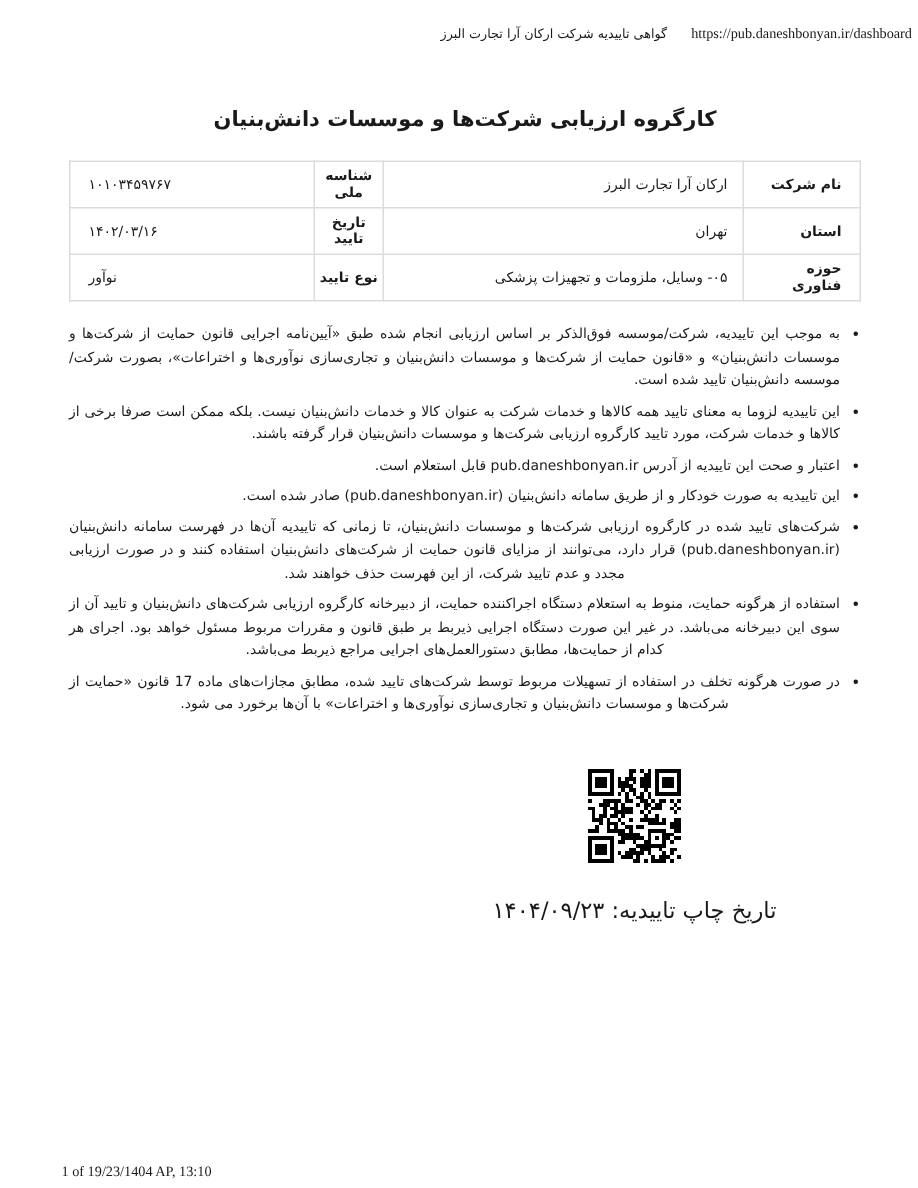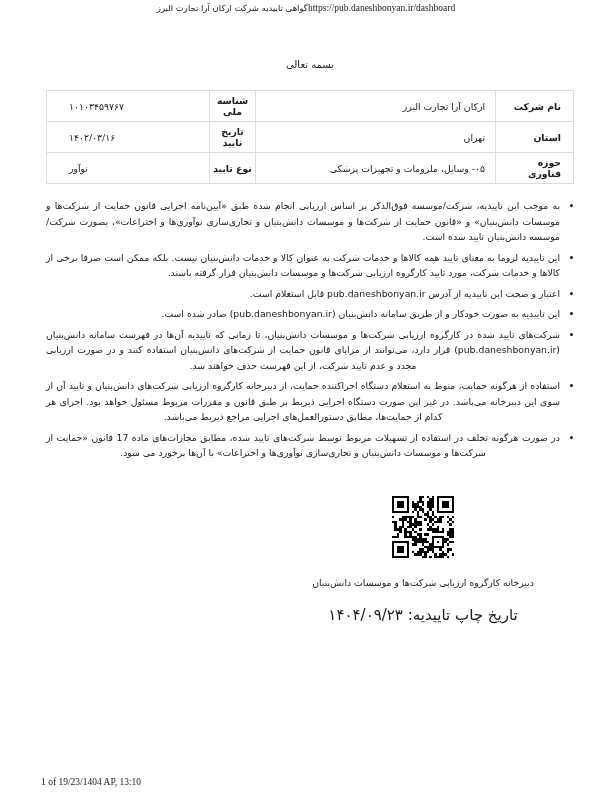--- a/index.html
+++ b/index.html
@@ -7,22 +7,22 @@
     --text:#1a1a1a;
   }
   *{margin:0;padding:0;box-sizing:border-box;}
   html,body{background:#ffffff;}
   body{
     width:612px;height:792px;position:relative;overflow:hidden;
     font-family:"DejaVu Sans",sans-serif;color:var(--text);
   }
   
   .print-header{
-    position:absolute;top:3px;left:4px;right:4px;
-    display:flex;justify-content:center;align-items:flex-start;
+    position:absolute;top:18px;left:4px;right:4px;
+    display:flex;justify-content:flex-end;align-items:flex-start;gap:16px;
   }
   .print-header .ltitle{font-family:"DejaVu Sans",sans-serif;font-size:8.5px;direction:rtl;}
   .print-header .url{font-family:"Liberation Serif",serif;font-size:9.5px;}
   .print-footer{
     position:absolute;bottom:5px;left:4px;right:4px;
     display:flex;
     font-family:Liberation Serif, serif;font-size:9.5px;margin-left:37px;
   }
   
   .doc{
@@ -36,21 +36,21 @@
   table.info{
     width:100%;border-collapse:collapse;margin-top:18px;
     font-size:9.3px;table-layout:fixed;
   }
   table.info td,table.info th{
     border:1px solid var(--border);height:31px;vertical-align:middle;
   }
   th.lbl-r{width:78px;font-weight:bold;text-align:right;padding:0 12px;}
   td.val-r{width:240px;text-align:right;padding:0 10px;}
   th.lbl-l{width:46px;font-weight:bold;text-align:center;padding:0 2px;margin-left:28px;}
-  td.val-l{text-align:left;padding:0 22px;}
+  td.val-l{text-align:left;padding:0 12px;}
   
   ul.notes{margin-top:14px;padding:0 14px 0 0;list-style:disc outside;}
   ul.notes li{
     font-size:9.3px;line-height:15.5px;text-align:justify;
     margin-bottom:5px;
   }
   ul.notes li.center-last{text-align-last:center;}
   
   .qr-wrap{width:302px;}
   .qr{display:block;width:72px;height:72px;margin:0 auto;}
@@ -60,22 +60,22 @@
 </head>
 <body>
 
 <div class="print-header">
   <span class="ltitle" dir="rtl">گواهی تاییدیه شرکت ارکان آرا تجارت البرز</span>
   <span class="url">https://pub.daneshbonyan.ir/dashboard</span>
 </div>
 
 <div class="doc">
 
-  <div class="bismillah">بسمه تعالی</div>
-
+
+  <div class="main-title">کارگروه ارزیابی شرکت‌ها و موسسات دانش‌بنیان</div>
 
 
   <table class="info">
     <tbody>
       <tr>
         <th class="lbl-r">نام شرکت</th>
         <td class="val-r">ارکان آرا تجارت البرز</td>
         <th class="lbl-l">شناسه ملی</th>
         <td class="val-l">۱۰۱۰۳۴۵۹۷۶۷</td>
       </tr>
@@ -422,21 +422,20 @@
         <rect x="8" y="26" width="1" height="1" fill="#000"></rect>
         <rect x="14" y="26" width="1" height="1" fill="#000"></rect>
         <rect x="15" y="26" width="1" height="1" fill="#000"></rect>
         <rect x="17" y="26" width="1" height="1" fill="#000"></rect>
         <rect x="19" y="26" width="1" height="1" fill="#000"></rect>
         <rect x="20" y="26" width="1" height="1" fill="#000"></rect>
         <rect x="21" y="26" width="1" height="1" fill="#000"></rect>
         <rect x="22" y="26" width="1" height="1" fill="#000"></rect>
         <rect x="24" y="26" width="1" height="1" fill="#000"></rect>
       </svg>
-    <div class="signature">دبیرخانه کارگروه ارزیابی شرکت‌ها و موسسات دانش‌بنیان</div>
     <div class="print-date">تاریخ چاپ تاییدیه: ۱۴۰۴/۰۹/۲۳</div>
   </div>
 
 </div>
 
 <div class="print-footer">
   <span>1 of 1</span>
   <span>9/23/1404 AP, 13:10</span>
 </div>
 

